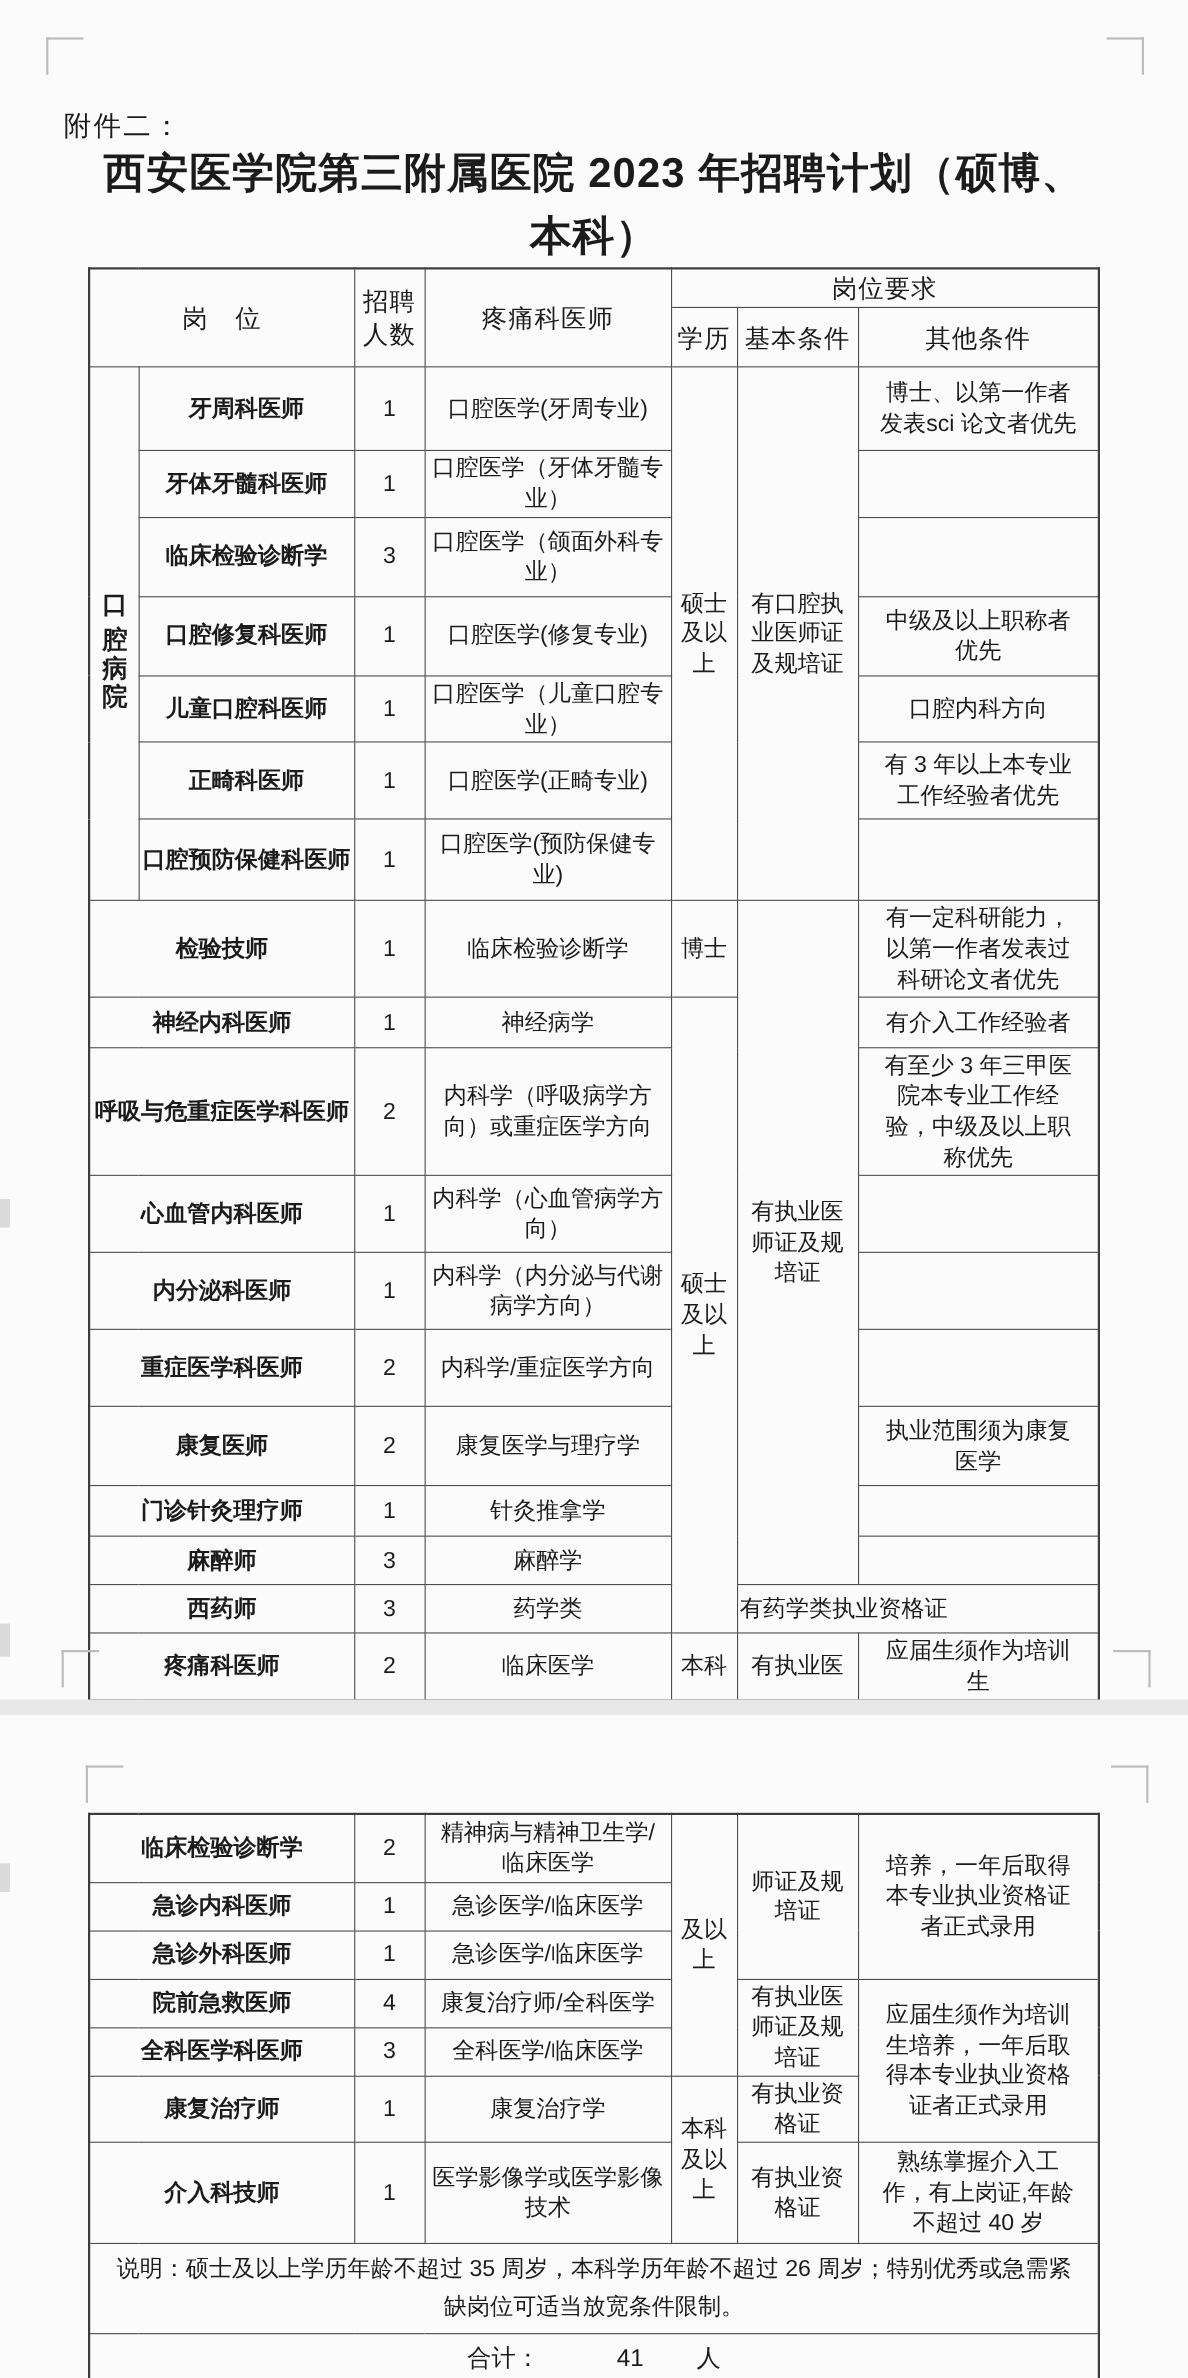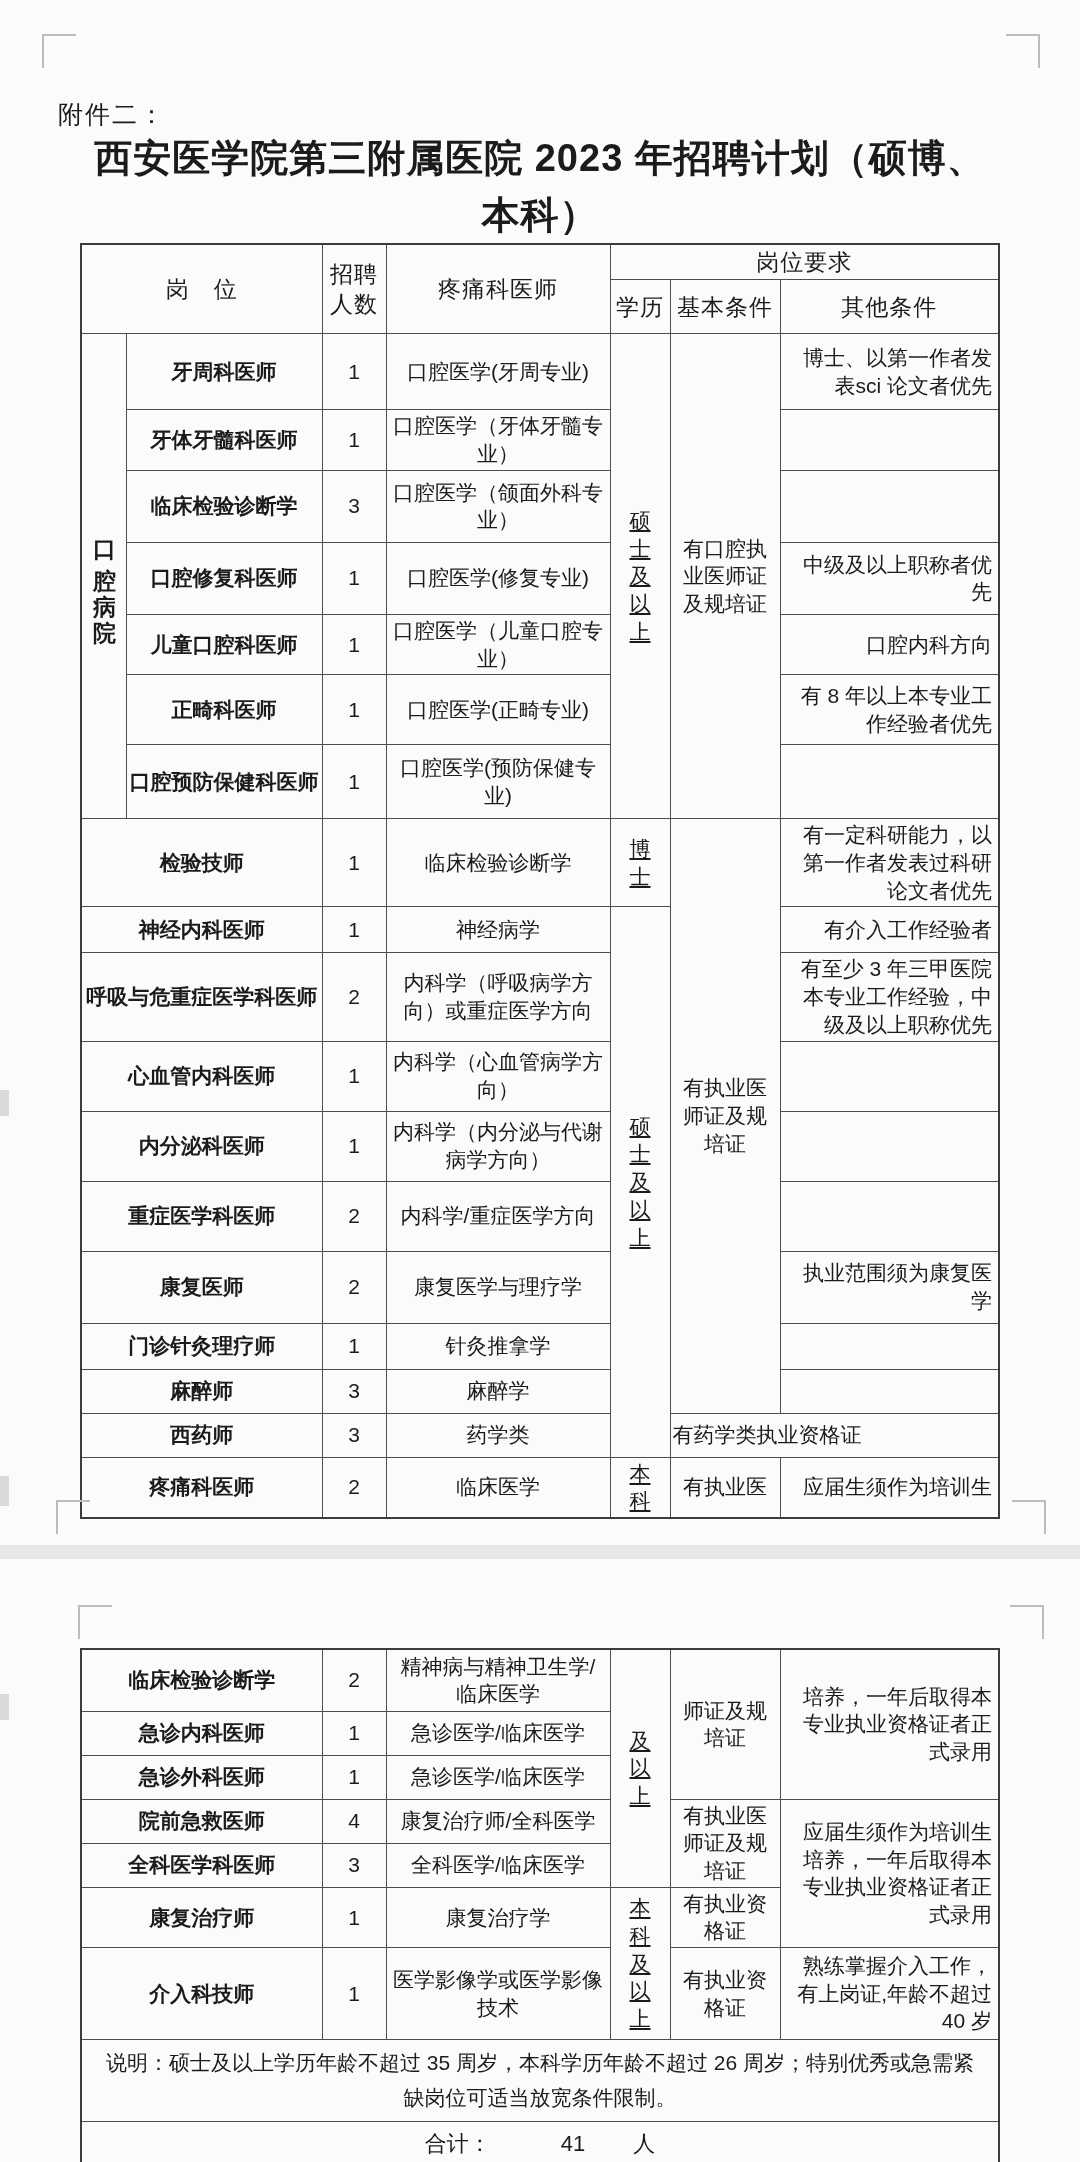--- a/index.html
+++ b/index.html
@@ -28,23 +28,23 @@
   #table2{top:1648px;width:918px;}
   td,th{
     border:1px solid #4d4d4d;
     text-align:center;vertical-align:middle;
     font-size:21px;font-weight:400;line-height:1.32;
     padding:2px 4px;overflow:hidden;
   }
   th{font-size:23px;letter-spacing:1px;}
   td.post{font-size:21px;padding:2px 3px;font-weight:bold;}
   td.major{padding:2px 5px;}
-  td.edu{padding:2px 17px;text-decoration:underline;}
+  td.edu{padding:2px 7px;}
   td.basic{padding:2px 8px;}
-  td.other{text-align:right;padding:2px 6px;}
+  td.other{text-align:center;padding:2px 16px;}
   td.merged-left{text-align:left;padding:2px 2px;}
   td.group-cell{padding:0;}
   .vtext{
     writing-mode:vertical-rl;
     margin:0 auto;
     font-size:23px;font-weight:700;
     letter-spacing:26px;line-height:45px;
   }
   td.notes-cell{
     text-align:center;font-size:21px;line-height:1.65;
@@ -125,21 +125,21 @@
   <tr style="height:58px">
     <td class="post">儿童口腔科医师</td>
     <td>1</td>
     <td class="major">口腔医学（儿童口腔专业）</td>
     <td class="other">口腔内科方向</td>
   </tr>
   <tr style="height:70px">
     <td class="post">正畸科医师</td>
     <td>1</td>
     <td class="major">口腔医学(正畸专业)</td>
-    <td class="other">有 8 年以上本专业工作经验者优先</td>
+    <td class="other">有 3 年以上本专业工作经验者优先</td>
   </tr>
   <tr style="height:74px">
     <td class="post">口腔预防保健科医师</td>
     <td>1</td>
     <td class="major">口腔医学(预防保健专业)</td>
     <td class="other"></td>
   </tr>
 
   <tr style="height:88px">
     <td colspan="2" class="post">检验技师</td>

